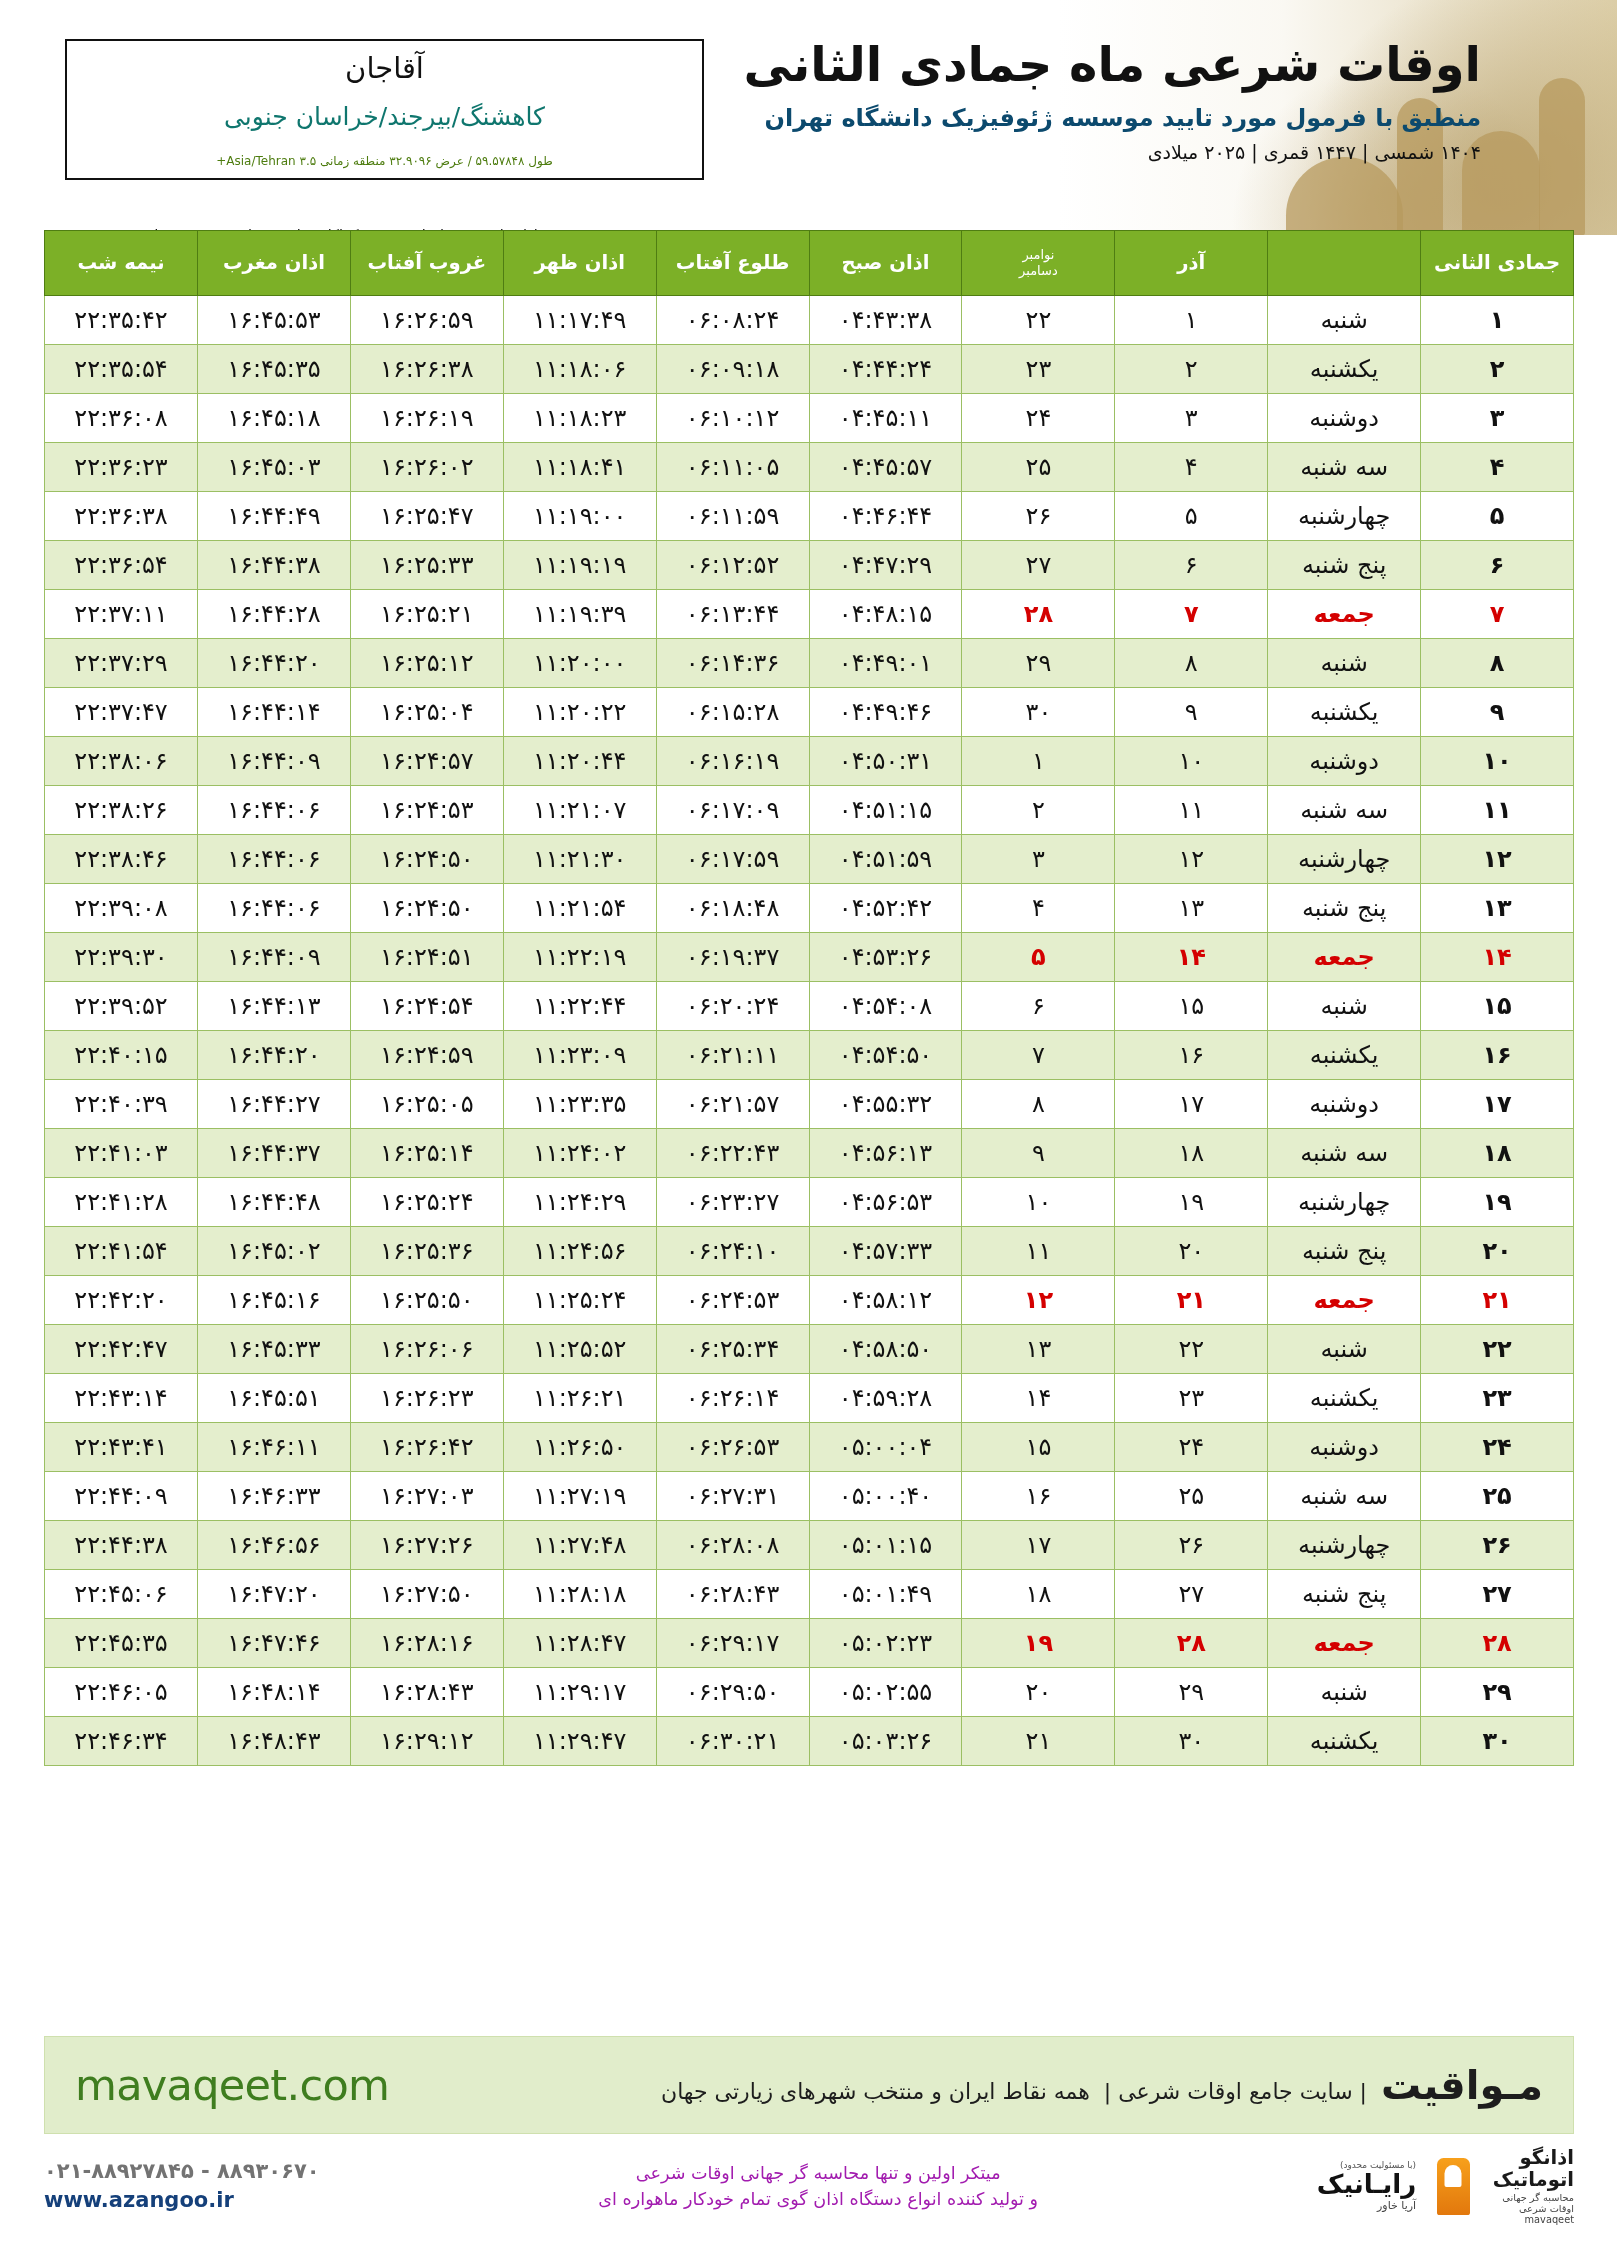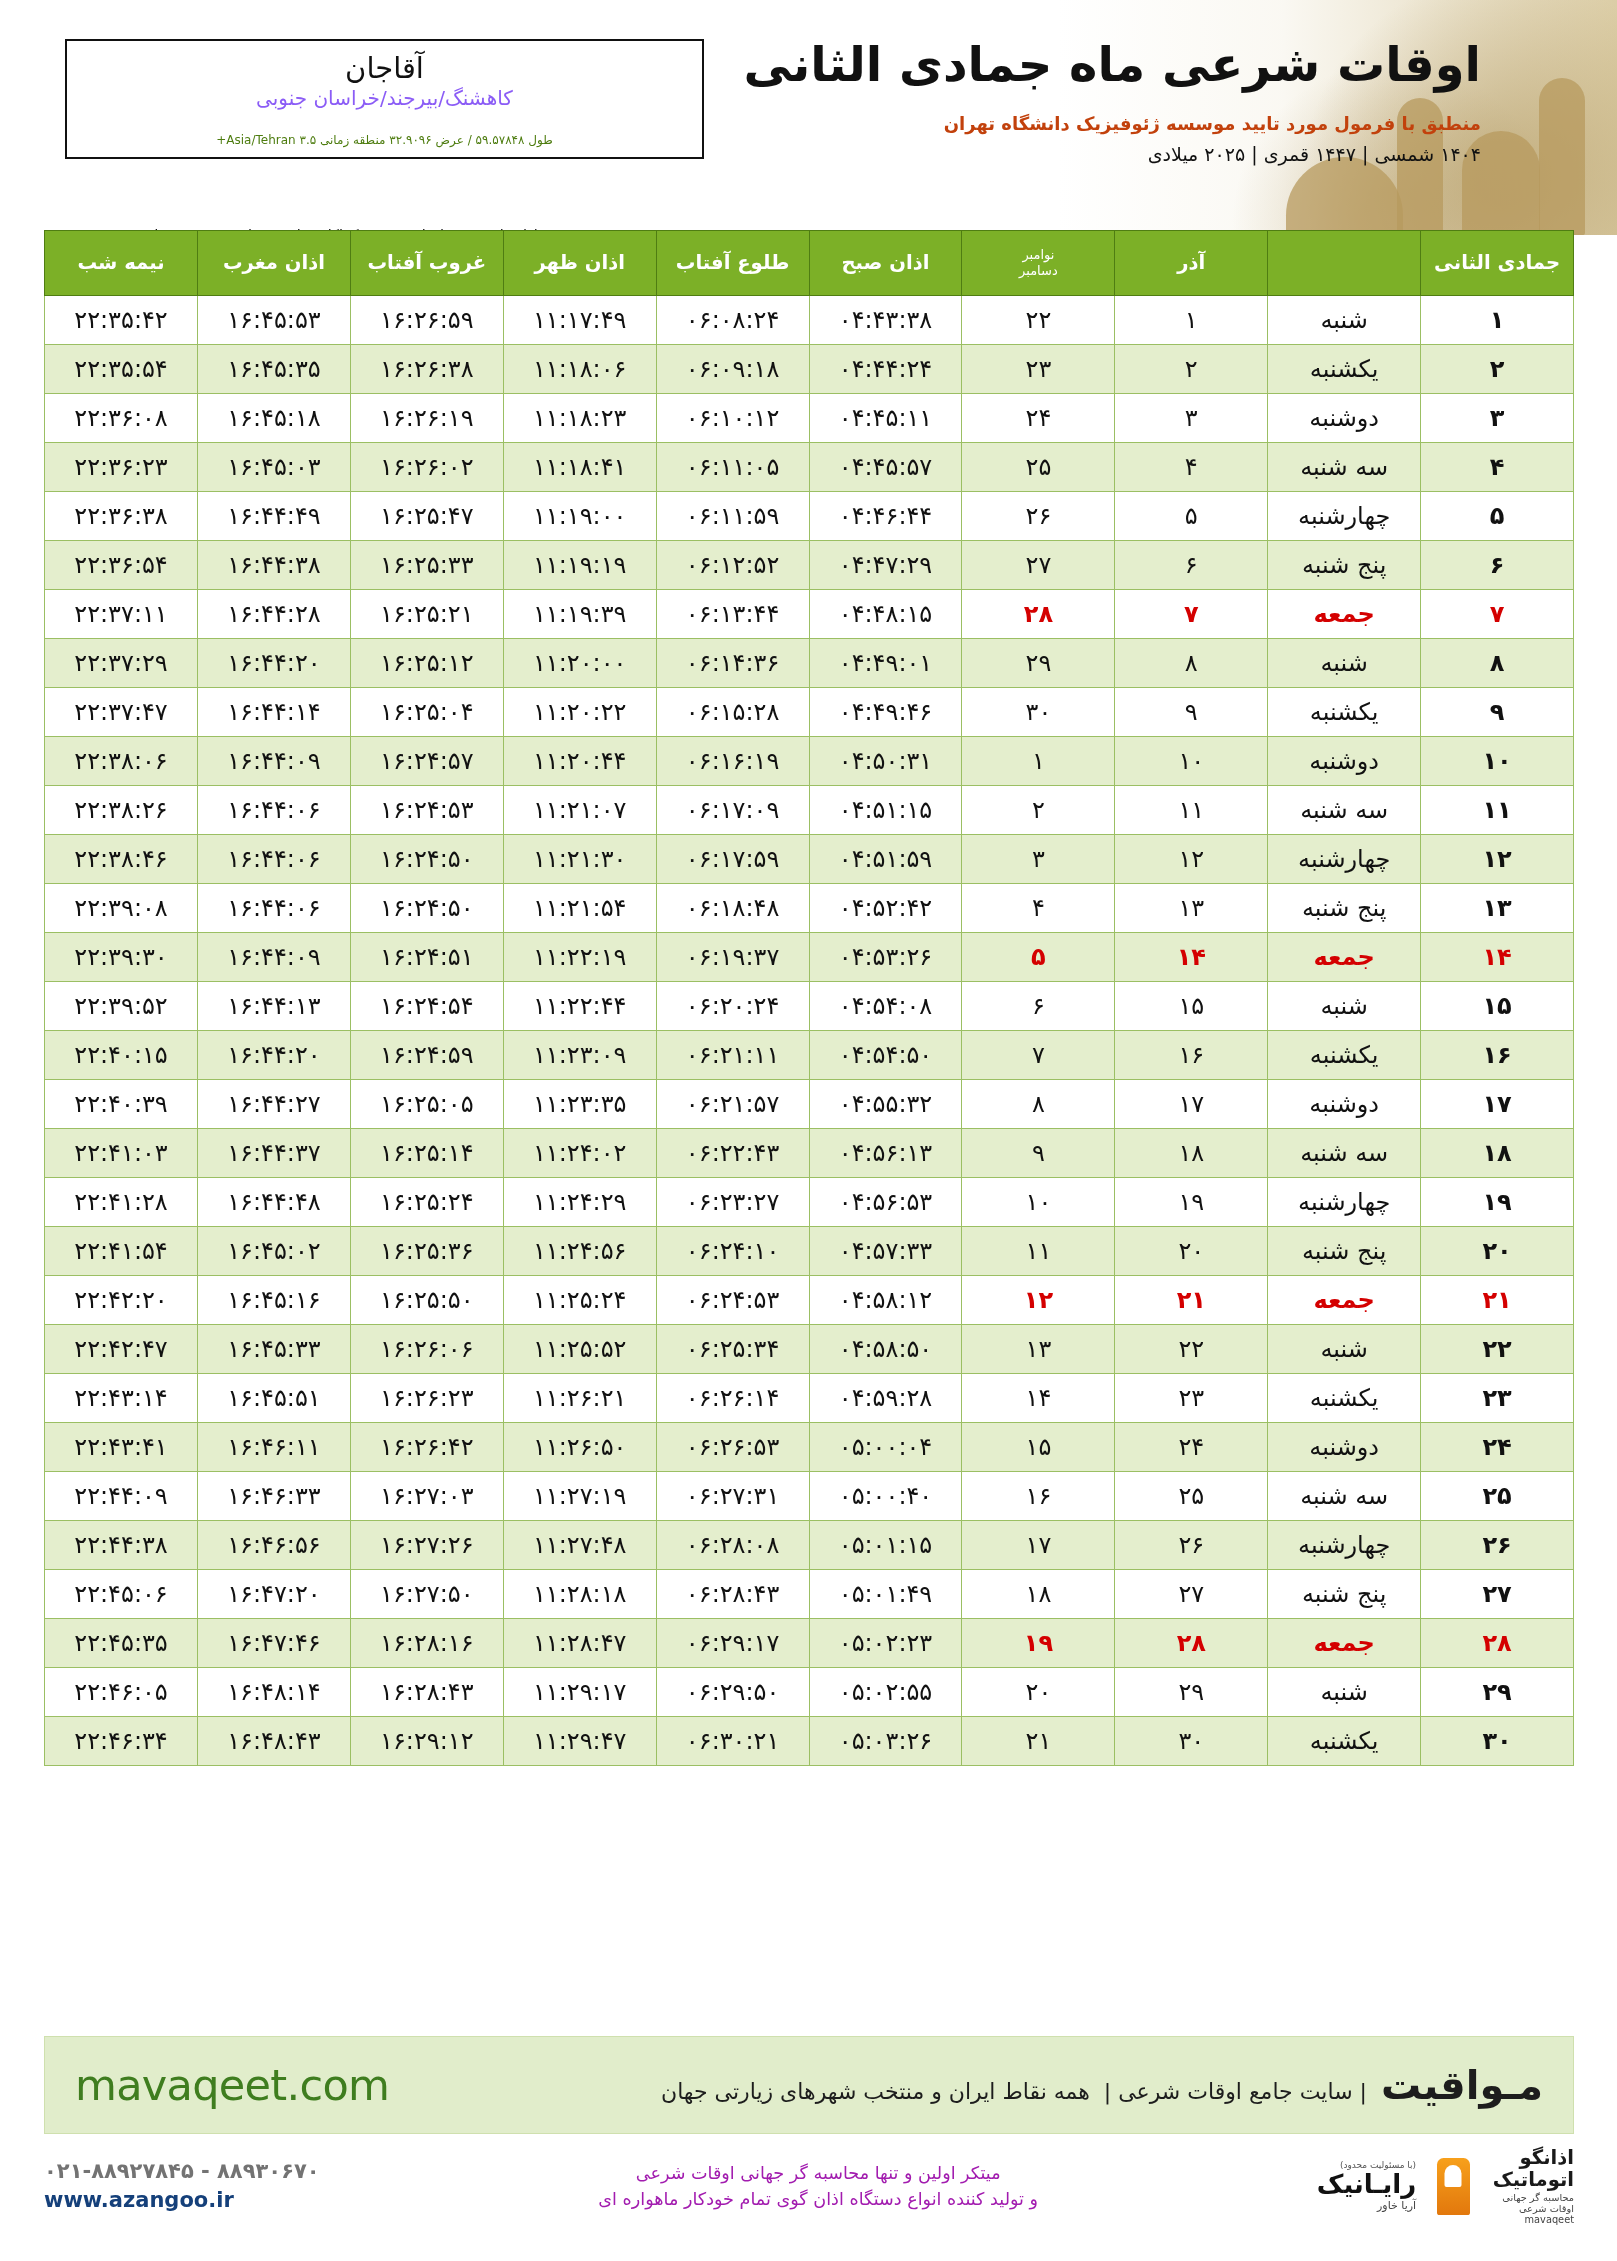--- a/index.html
+++ b/index.html
@@ -61,24 +61,24 @@
     color: #1c1c1c;
   }
   .title-main {
     font-size: 48px;
     font-weight: bold;
     line-height: 1.1;
     color: #111;
     white-space: nowrap;
   }
   .title-sub {
-    font-size: 18px;
+    font-size: 24px;
     font-weight: bold;
-    margin-top: 23px;
-    color: #c2410c;
+    margin-top: 14px;
+    color: #0c4a6e;
     white-space: nowrap;
   }
   .title-dates {
     font-size: 19px;
     margin-top: 9px;
     color: #111;
     white-space: nowrap;
   }
 
   
@@ -93,23 +93,23 @@
     padding: 9px 6.5px 10.4px 6.5px;
     box-sizing: border-box;
   }
   .city-name {
     font-size: 29px;
     font-weight: normal;
     color: #111;
     line-height: 1.25;
   }
   .city-region {
-    font-size: 20px;
-    color: #8b5cf6;
-    margin-top: 0;
+    font-size: 25px;
+    color: #0f766e;
+    margin-top: 16px;
   }
   .city-coords {
     font-size: 12px;
     color: #4d7c0f;
     margin-top: 23px;
     direction: rtl;
   }
 
   .note {
     position: absolute;

